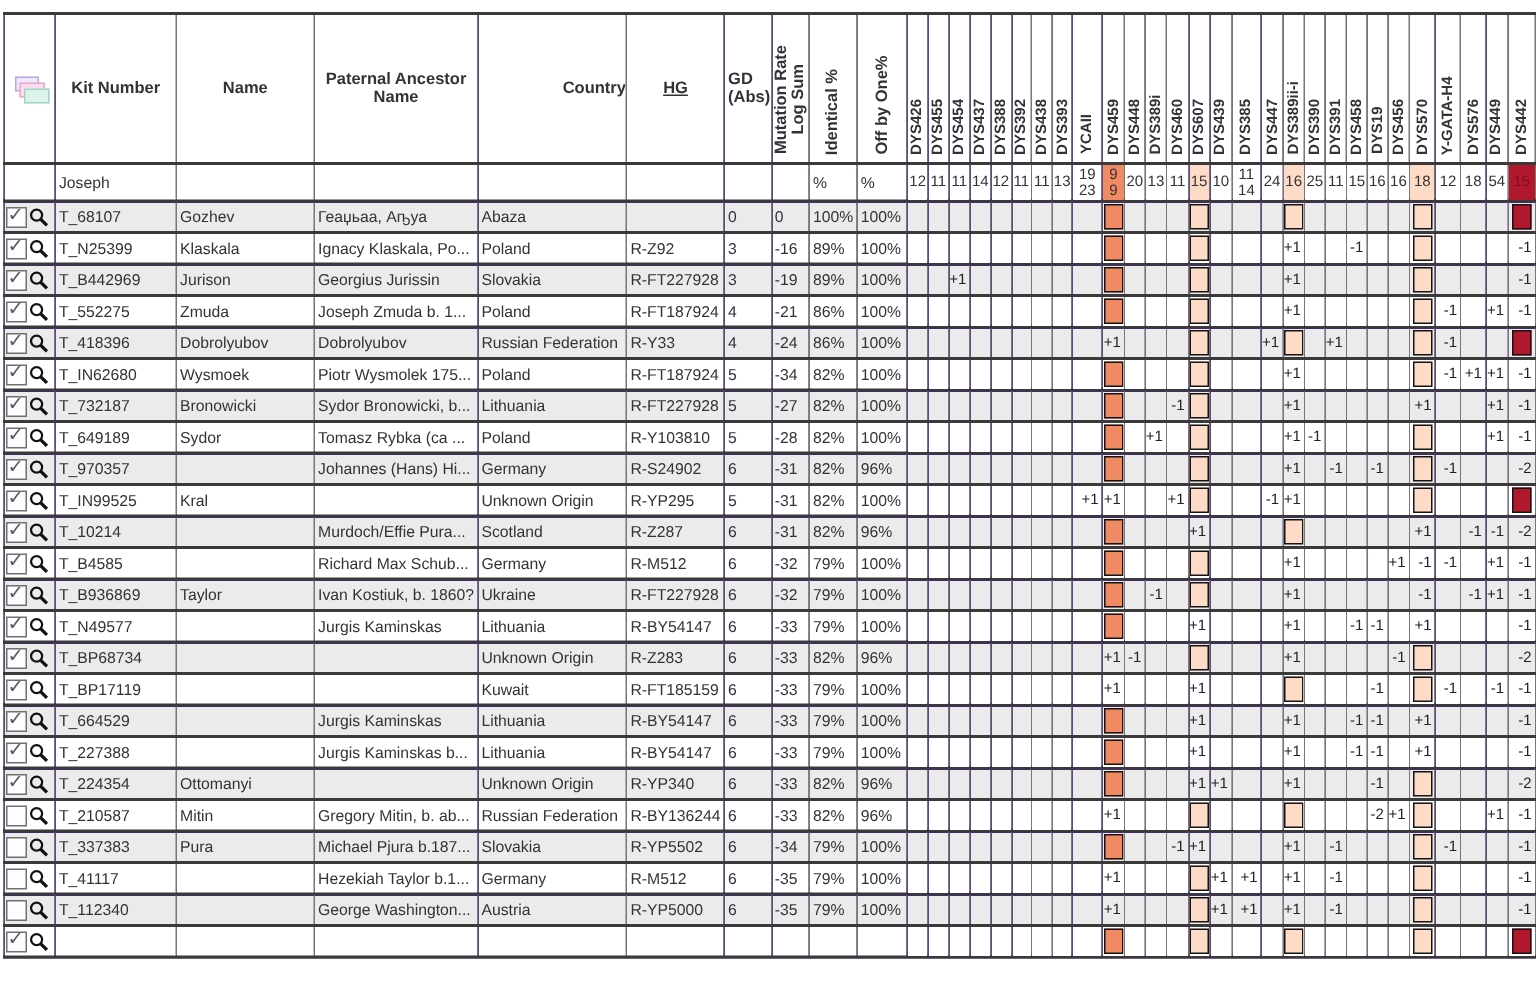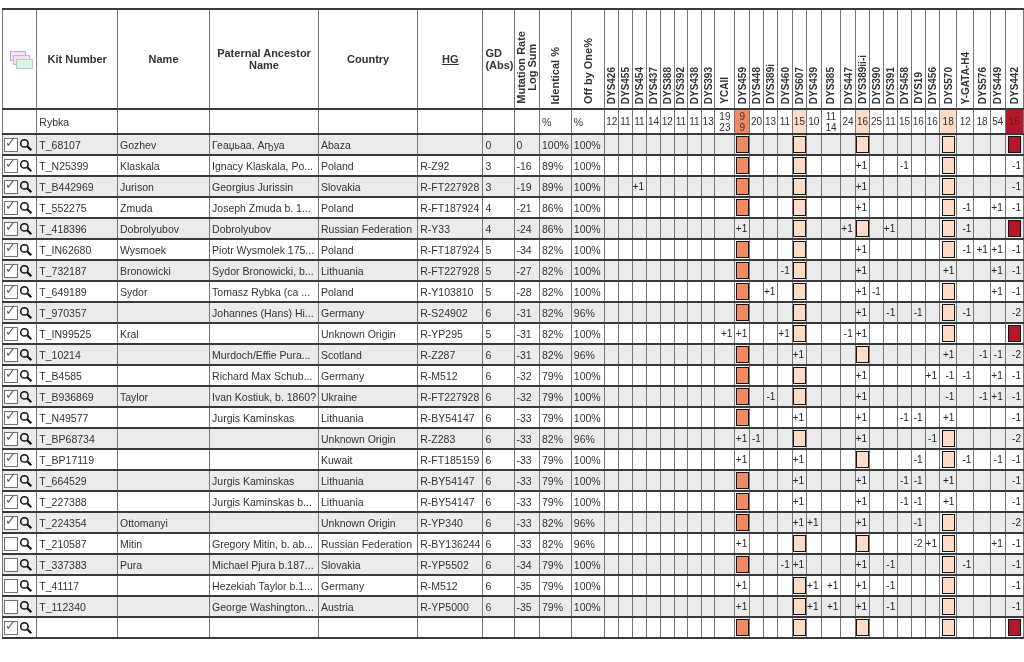--- a/index.html
+++ b/index.html
@@ -98,21 +98,21 @@
               <div class="" style="white-space: pre-line;">Kit Number</div>
             </th>
             <th>
               <div class="" style="white-space: pre-line;">Name</div>
             </th>
             <th>
               <div class="" style="white-space: pre-line;">Paternal Ancestor
 Name</div>
             </th>
             <th>
-              <div class="" style="white-space: pre-line;">Country</div>
+              <div class="" style="white-space: pre-line; text-align: right;">Country</div>
             </th>
             <th>
               <div class="" style="white-space: pre-line; text-decoration: underline;">HG</div>
             </th>
             <th>
               <div class="plain-2l" style="white-space: pre-line;">GD
 (Abs)</div>
             </th>
             <th class="rot-th"><div class="rot wide">Mutation Rate
 Log Sum</div></th>
@@ -142,21 +142,21 @@
             <th class="rot-th"><div class="rot">DYS19</div></th>
             <th class="rot-th"><div class="rot">DYS456</div></th>
             <th class="rot-th"><div class="rot">DYS570</div></th>
             <th class="rot-th"><div class="rot">Y-GATA-H4</div></th>
             <th class="rot-th"><div class="rot">DYS576</div></th>
             <th class="rot-th"><div class="rot">DYS449</div></th>
             <th class="rot-th"><div class="rot">DYS442</div></th>
           </tr>
           <tr class="query-row">
             <td class="txt"></td>
-            <td class="txt">Rybka</td>
+            <td class="txt">Joseph</td>
             <td class="txt"></td>
             <td class="txt"></td>
             <td class="txt"></td>
             <td class="txt"></td>
             <td class="txt"></td>
             <td class="txt"></td>
             <td class="txt">%</td>
             <td class="txt">%</td>
             <td class="mk">
               <div class="qval">12</div>

